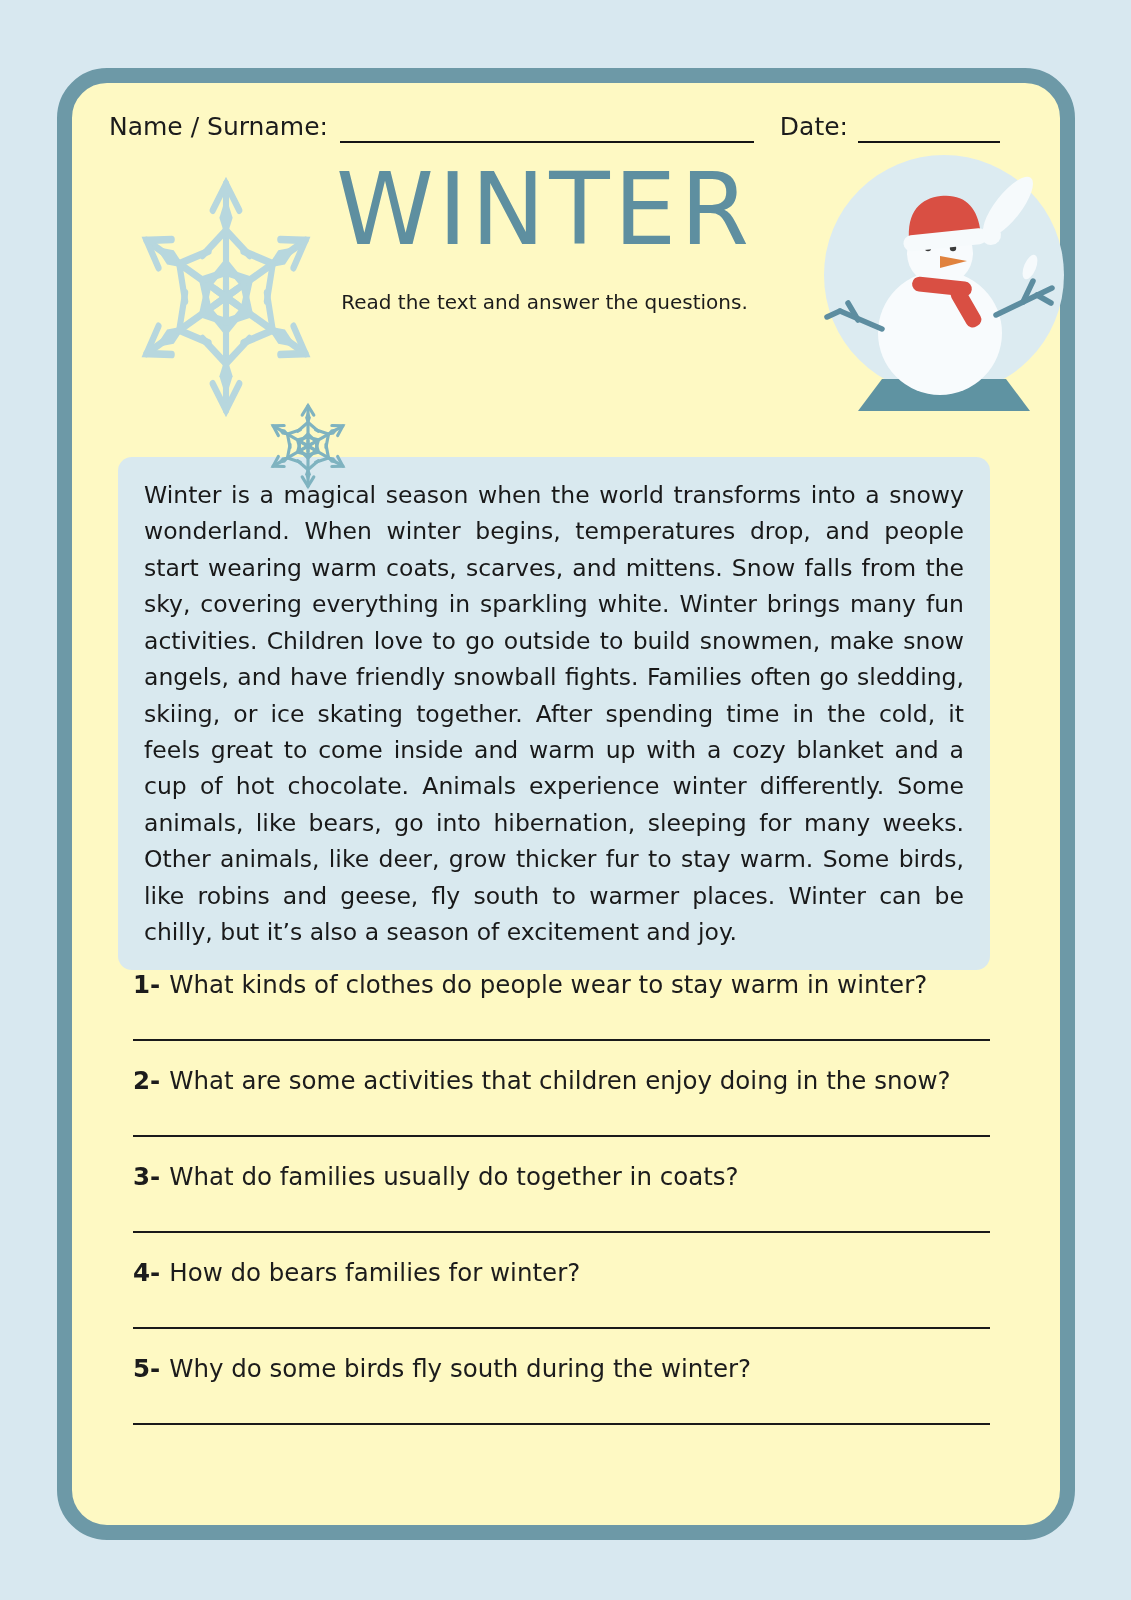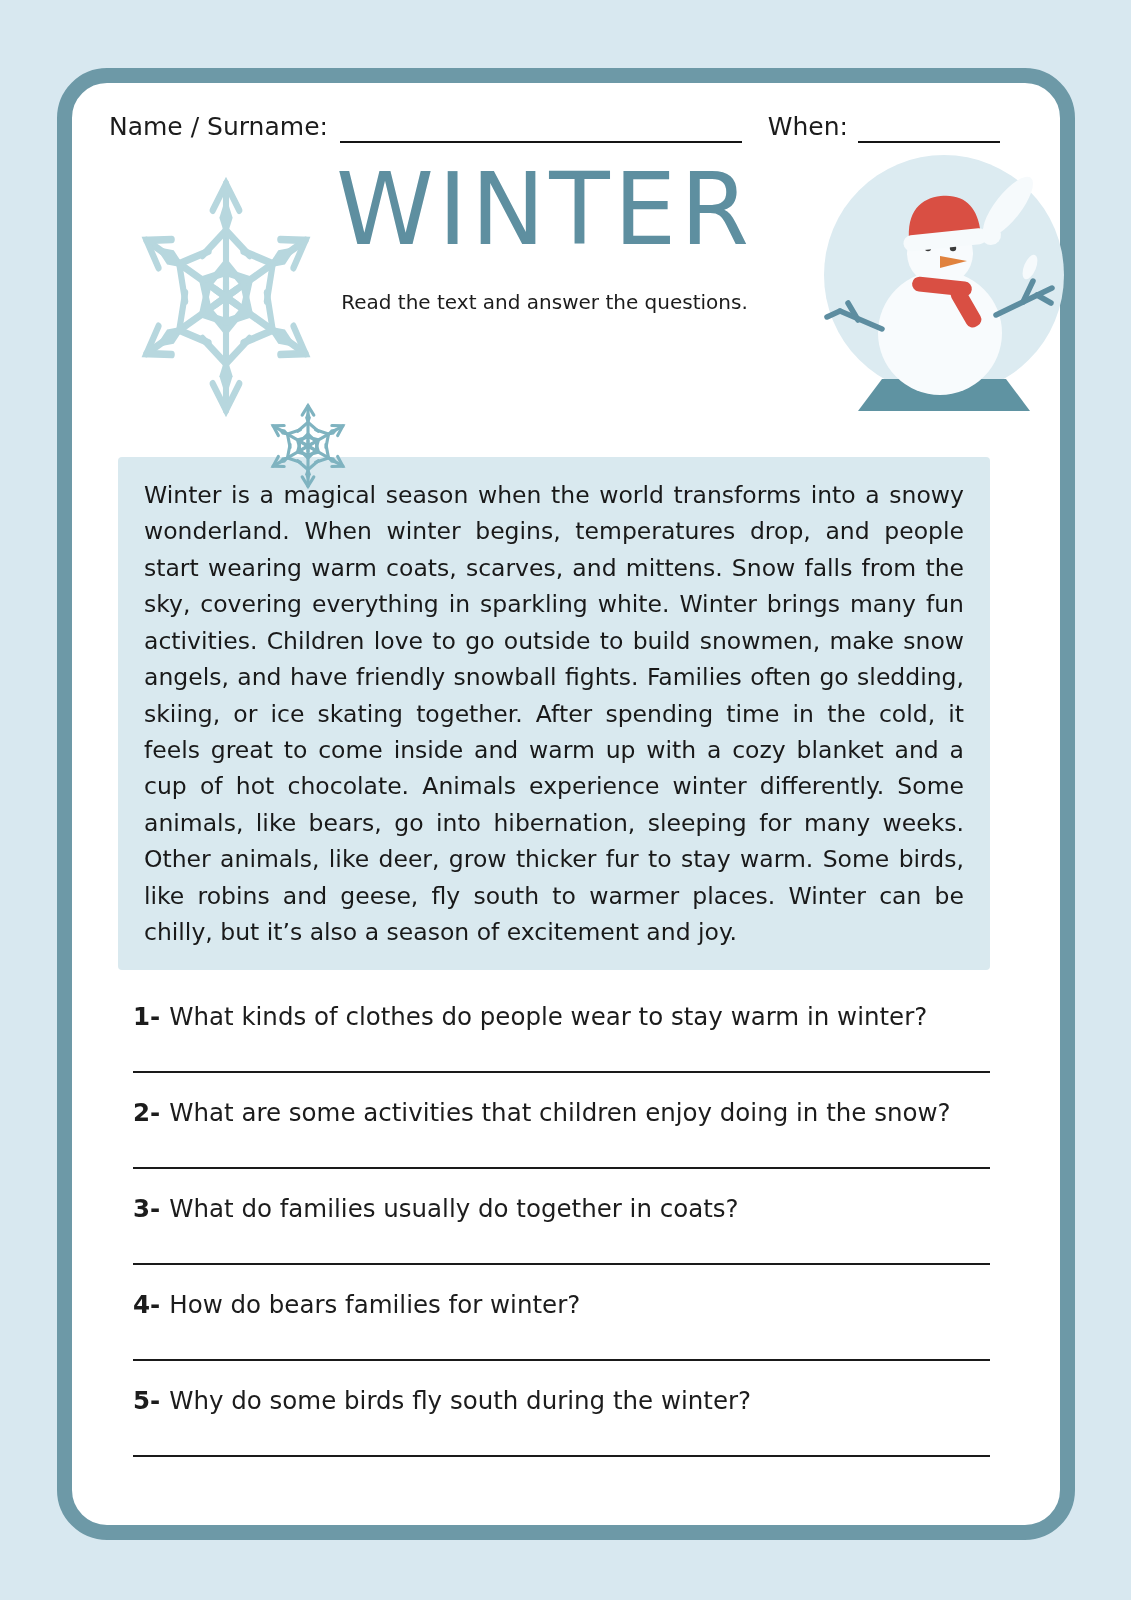--- a/index.html
+++ b/index.html
@@ -7,21 +7,21 @@
   body {
     background:#d8e8f0;
     font-family:"DejaVu Sans", "Liberation Sans", sans-serif;
     color:#1c1c1c;
     position:relative;
     overflow:hidden;
   }
   .page { position:absolute; inset:0; }
   .card {
     position:absolute; left:57px; top:68px; width:1018px; min-height:1472px;
-    background:#ffffff; border:15px solid #6d99a7; border-radius:50px;
+    background:#fef9c3; border:15px solid #6d99a7; border-radius:50px;
     padding:28px 40px 10px 37px;
   }
   
   .name-row { display:flex; align-items:flex-end; font-size:25px; padding-right:20px; }
   .nd-label { white-space:nowrap; padding-bottom:2px; }
   .write-line { border-bottom:2.5px solid #151515; height:32px; }
   .name-line { flex:1; margin-left:12px; }
   .date-label { margin-left:26px; }
   .date-line { width:142px; margin-left:10px; }
 
@@ -30,27 +30,27 @@
   .flake-large { position:absolute; left:10px; top:14px; width:214px; height:264px; color:#b7d7de; }
   .flake-small { position:absolute; left:152px; top:248px; width:94px; height:94px; color:#7fb3c0; }
   .title-stack { position:absolute; left:0; right:0; top:8px; text-align:center; padding-right:40px; }
   .title { font-size:99px; font-weight:400; color:#5e8fa0; letter-spacing:4px; line-height:1.04; }
   .subtitle { font-size:37px; font-weight:800; color:#d85252; letter-spacing:1px; margin-top:4px; }
   .instruction { font-size:20px; margin-top:28px; color:#1c1c1c; }
   .snow-globe { position:absolute; right:-52px; top:2px; width:250px; height:258px; z-index:5; }
 
   
   .passage-box {
-    background:#d9e9ef; border-radius:4px;
+    background:#d9e9ef; border-radius:14px;
     margin:6px 30px 0 9px; padding:20px 26px;
     font-size:23.5px; line-height:1.55; text-align:justify; color:#191919;
   }
 
   
-  .questions { margin-top:32px; padding:0 30px 0 24px; }
+  .questions { padding:0 30px 0 24px; }
   .question { margin-bottom:25px; }
   .q-text { font-size:24.5px; }
   .q-num { font-weight:bold; margin-right:9px; }
   .answer-line { border-bottom:2.5px solid #1a1a1a; margin-top:40px; height:2px; }
   .question:last-child { margin-bottom:8px; }
 </style>
 </head>
 <body>
 
 <svg width="0" height="0" style="position:absolute" aria-hidden="true">
@@ -72,21 +72,21 @@
     </g>
   </defs>
 </svg>
 
 <div class="page">
   <div class="card">
 
     <div class="name-row">
       <span class="nd-label">Name / Surname:</span>
       <span class="write-line name-line"></span>
-      <span class="nd-label date-label">When:</span>
+      <span class="nd-label date-label">Date:</span>
       <span class="write-line date-line"></span>
     </div>
 
     <div class="header">
       <svg class="flake-large" viewBox="-105 -105 210 210" preserveAspectRatio="none">
         <g stroke="currentColor" stroke-width="6" stroke-linecap="round">
             <use href="#snowflake6"></use>
           </g>
       </svg>
 

